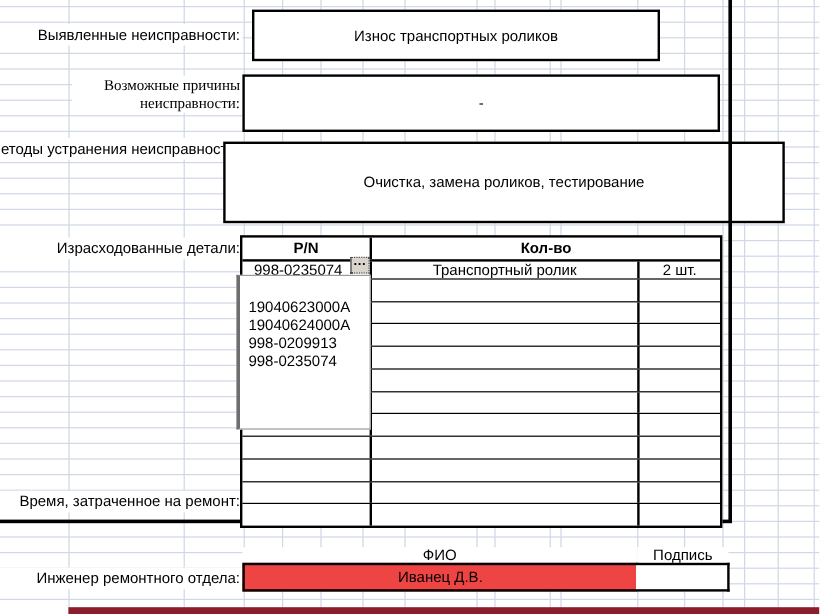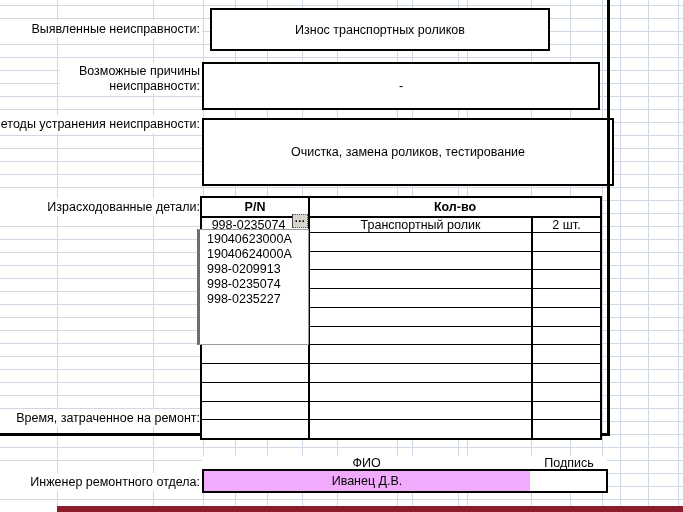--- a/index.html
+++ b/index.html
@@ -9,21 +9,21 @@
     font-size:12.5px;color:#000;
   }
   .vline,.hline{position:absolute;background:var(--grid,#d0d7e5);}
   .vline{width:1px;top:0;height:512px;}
   .hline{height:1px;left:0;width:683px;}
 
   .flabel{
     position:absolute;text-align:right;background:#fff;
     line-height:16px;padding:1px 2px 1px 0;white-space:nowrap;
   }
-  .flabel.wrap{white-space:normal;line-height:14.5px;}
+  .flabel.wrap{white-space:normal;line-height:14.5px;font-family:Liberation Serif, serif;}
 
   .vbox{
     position:absolute;background:#fff;border:2px solid #000;box-sizing:border-box;
     display:flex;align-items:center;justify-content:center;text-align:center;
   }
 
   
   #parts-table{
     position:absolute;left:200px;top:196px;width:402px;height:244px;
     box-sizing:border-box;border:2.5px solid #000;background:#fff;
@@ -43,41 +43,41 @@
 
   
   #dd-button{
     position:absolute;left:292px;top:214px;width:16px;height:14px;z-index:4;
     background:#d9d5cc;border:1px dotted #555;border-left:1px solid #444;
     box-sizing:border-box;font-weight:bold;font-size:11px;line-height:7px;
     text-align:center;cursor:pointer;letter-spacing:0.5px;
   }
   
   #dropdown{
-    position:absolute;left:197px;top:229px;width:112px;height:116px;z-index:5;
+    position:absolute;left:197px;top:229px;width:112px;height:129px;z-index:5;
     background:#fff;border:1px solid #9a9a9a;border-left:3px solid #6e6e6e;
-    box-sizing:border-box;padding-top:2px;
+    box-sizing:border-box;padding-top:19px;
   }
   .dd-opt{line-height:15px;padding-left:7px;white-space:nowrap;cursor:pointer;}
 
   
   #form-border-right{position:absolute;left:607px;top:0;width:3px;height:435px;background:#000;}
   #form-border-bottom{position:absolute;left:0;top:433px;width:610px;height:3px;background:#000;}
 
   #time-box{
     position:absolute;left:202px;top:407px;width:105px;height:21px;box-sizing:border-box;
     background:#fff;border:2px solid #000;display:flex;align-items:center;padding-left:3px;
   }
 
   .sig-header{position:absolute;top:456px;line-height:14px;text-align:center;background:#fff;}
   #fio-header{left:202px;width:329px;}
   #sign-header{left:531px;width:76px;}
   #name-box{
     position:absolute;left:202px;top:469px;width:330px;height:24px;box-sizing:border-box;
-    background:#f0abfc;border:2px solid #000;display:flex;align-items:center;justify-content:center;
+    background:#ef4444;border:2px solid #000;display:flex;align-items:center;justify-content:center;
   }
   #sign-box{
     position:absolute;left:530px;top:469px;width:78px;height:24px;box-sizing:border-box;
     background:#fff;border:2px solid #000;border-left:none;
   }
   #bottom-bar{position:absolute;left:57px;top:506px;width:626px;height:6px;}
 </style>
 </head>
 <body>
 
@@ -142,21 +142,21 @@
       <div class="hline" style="top: 499px;"></div>
     </div>
 
   <div class="flabel" style="left:-20px;width:220px;top:20px;">Выявленные неисправности:</div>
   <div class="vbox" style="left:210px;top:8px;width:340px;height:43px;">Износ транспортных роликов</div>
 
   <div class="flabel wrap" style="left:60px;width:140px;top:63px;">Возможные причины неисправности:</div>
   <div class="vbox" style="left:202px;top:62px;width:398px;height:48px;">-</div>
 
   <div class="flabel" style="left:-60px;width:260px;top:115px;">Методы устранения неисправности:</div>
-  <div class="vbox" style="left:202px;top:118px;width:412px;height:68px;">Очистка, замена роликов, тестирование</div>
+  <div class="vbox" style="left:186px;top:118px;width:468px;height:68px;">Очистка, замена роликов, тестирование</div>
 
   <div class="flabel" style="left:0px;width:200px;top:198px;">Израсходованные детали:</div>
 
   <div id="parts-table">
     <div class="trow thead">
       <div class="c c1">P/N</div>
       <div class="c c3">Кол-во</div>
     </div>
     <div class="trow tdata">
       <div class="c c1">998-0235074</div>
@@ -222,21 +222,20 @@
       </div>
   </div>
 
   <div id="dd-button">...</div>
 
   <div id="dropdown">
       <div class="dd-opt">19040623000A</div>
       <div class="dd-opt">19040624000A</div>
       <div class="dd-opt">998-0209913</div>
       <div class="dd-opt">998-0235074</div>
-      <div class="dd-opt">998-0235227</div>
     </div>
 
   <div id="form-border-right"></div>
   <div id="form-border-bottom"></div>
 
   <div class="flabel" style="left:0px;width:200px;top:409px;">Время, затраченное на ремонт:</div>
   <div id="time-box">4 часа</div>
 
   <div id="fio-header" class="sig-header">ФИО</div>
   <div id="sign-header" class="sig-header">Подпись</div>

